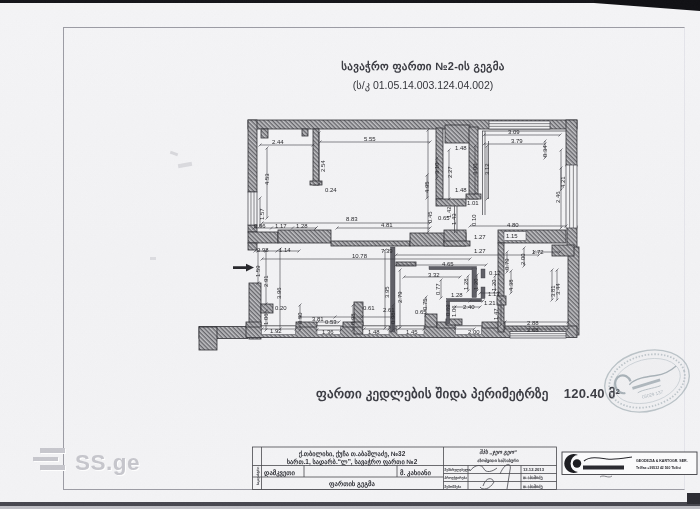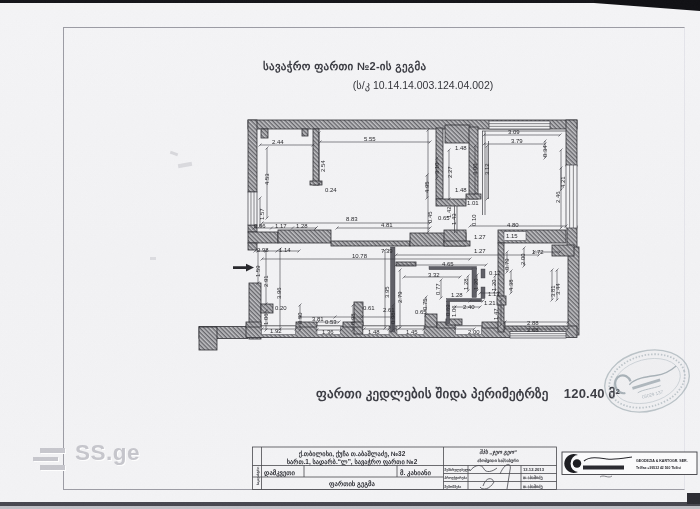--- a/index.html
+++ b/index.html
@@ -16,23 +16,23 @@
 <div class="abs" style="left:0;top:502px;width:700px;height:4px;background:#47474f;"></div>
 <div class="abs" style="left:0;top:506px;width:700px;height:3px;background:#bfbfc5;"></div>
 
 <div class="abs" style="left:687px;top:493px;width:13px;height:11px;background:#2c2c33;"></div>
 
 <div class="abs" style="left:63px;top:27px;width:620px;height:461px;border:1px solid #9c9ca4;border-right-color:#e4e4ea;"></div>
 <div class="abs" style="left:170px;top:152px;width:8px;height:3px;background:#d8d8dc;transform:rotate(20deg);"></div>
 <div class="abs" style="left:178px;top:163px;width:14px;height:4px;background:#dadade;transform:rotate(-10deg);"></div>
 <div class="abs" style="left:150px;top:257px;width:6px;height:3px;background:#dcdce0;"></div>
 
-<div class="abs" style="left:263px;top:60px;width:320px;text-align:left;font-size:11px;font-weight:bold;color:#3a3b42;letter-spacing:0.3px;">სავაჭრო ფართი №2-ის გეგმა</div>
-
-<div class="abs" style="left:263px;top:79px;width:320px;text-align:center;font-size:10.5px;color:#33343a;">(ს/კ 10.14.14.003.124.04.002)</div>
+<div class="abs" style="left:263px;top:60px;width:320px;text-align:center;font-size:11px;font-weight:bold;color:#3a3b42;letter-spacing:0.3px;">სავაჭრო ფართი №2-ის გეგმა</div>
+
+<div class="abs" style="left:263px;top:79px;width:320px;text-align:center;font-size:10.5px;color:#33343a;">(ს/კ 01.05.14.003.124.04.002)</div>
 
 <svg class="abs" style="left:0;top:0" width="700" height="509" viewBox="0 0 700 509">
 <defs>
 <pattern id="h" width="3" height="3" patternUnits="userSpaceOnUse" patternTransform="rotate(45)">
 <rect width="3" height="3" fill="#c2c2c5"></rect>
         <rect width="3" height="1.4" fill="#66666b"></rect>
 </pattern>
 </defs>
 <rect x="248" y="120" width="329" height="9" fill="url(#h)" stroke="#2e2e33" stroke-width="0.8"></rect>
 <rect x="445" y="125" width="25" height="18" fill="url(#h)" stroke="#2e2e33" stroke-width="0.8"></rect>
@@ -386,21 +386,21 @@
 <rect x="447" y="303" width="34" height="23" fill="none" stroke="none"></rect>
 <rect x="474" y="271" width="24" height="27" fill="none" stroke="none"></rect>
 <rect x="504" y="247" width="62" height="84" fill="none" stroke="none"></rect>
 <rect x="396" y="247" width="102" height="15" fill="none" stroke="none"></rect>
 <rect x="199" y="327" width="49" height="13" fill="none" stroke="none"></rect>
 <path d="M233,266.2 L246,266.2 L246,263.8 L254,267.6 L246,271.4 L246,269 L233,269 Z" fill="#27272b"></path>
 </svg>
 
 <div class="abs" style="left:316px;top:385.5px;width:310px;font-size:13px;letter-spacing:0.2px;font-weight:bold;color:#3c3d44;">ფართი კედლების შიდა პერიმეტრზე&nbsp;&nbsp;&nbsp;&nbsp;120.40 მ²</div>
 
-<div class="abs" style="left:75px;top:440px;font-size:22.5px;font-weight:bold;color:#c6c6cc;text-shadow:1px 1px 0 #ffffff;letter-spacing:0.5px;">SS.ge</div>
+<div class="abs" style="left:75px;top:450px;font-size:22.5px;font-weight:bold;color:#c6c6cc;text-shadow:1px 1px 0 #ffffff;letter-spacing:0.5px;">SS.ge</div>
 
 <div class="abs" style="left:40px;top:448px;width:25px;height:4.5px;background:#c7c7cd;box-shadow:1px 1px 0 #fff;"></div>
 
 <div class="abs" style="left:33px;top:456.5px;width:25px;height:4.5px;background:#c7c7cd;box-shadow:1px 1px 0 #fff;"></div>
 
 <div class="abs" style="left:40px;top:465px;width:25px;height:4.5px;background:#c7c7cd;box-shadow:1px 1px 0 #fff;"></div>
 <svg class="abs" style="left:0;top:0" width="700" height="509" viewBox="0 0 700 509">
     <g fill="none" stroke="#47474d" stroke-width="0.8">
       <rect x="252.5" y="447" width="304" height="42.5"></rect>
       <line x1="261.5" y1="447" x2="261.5" y2="489.5"></line>

